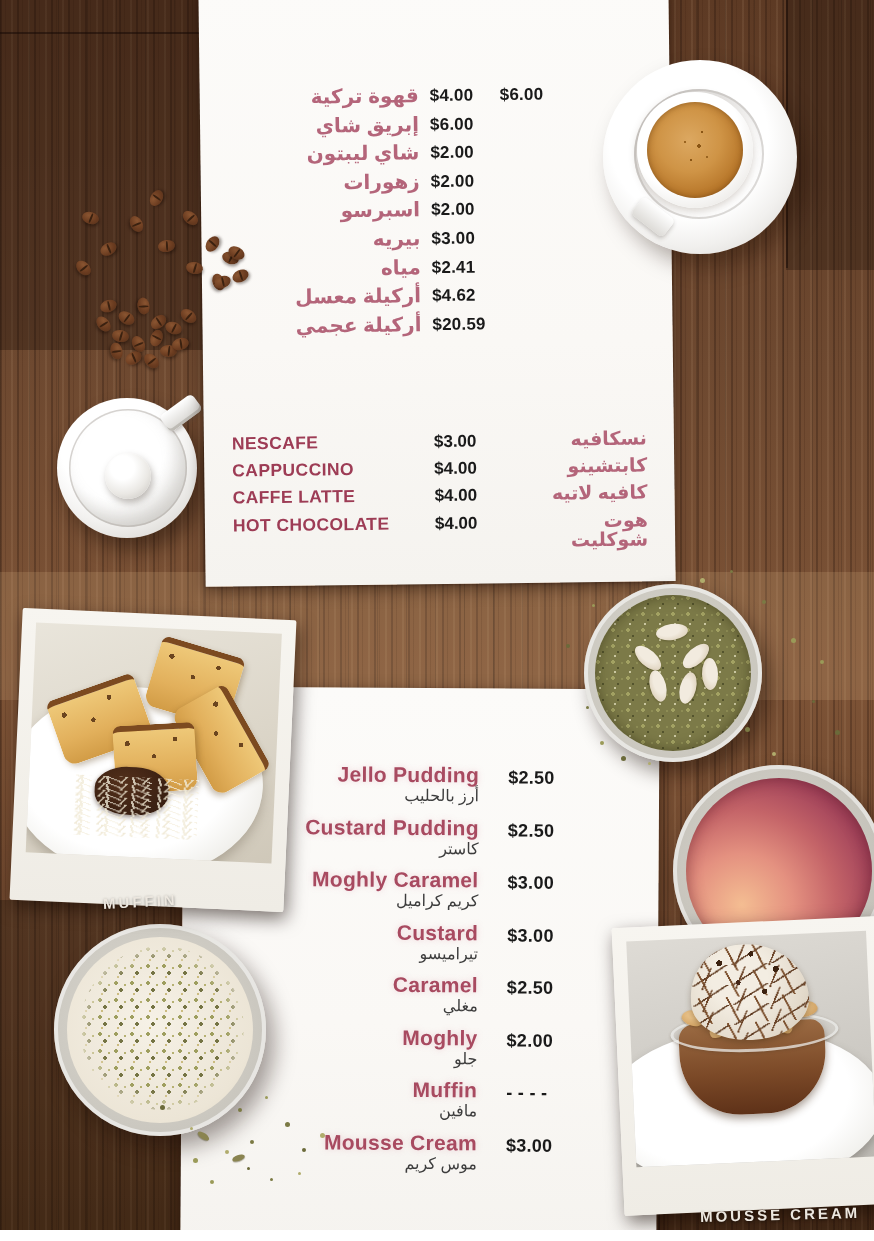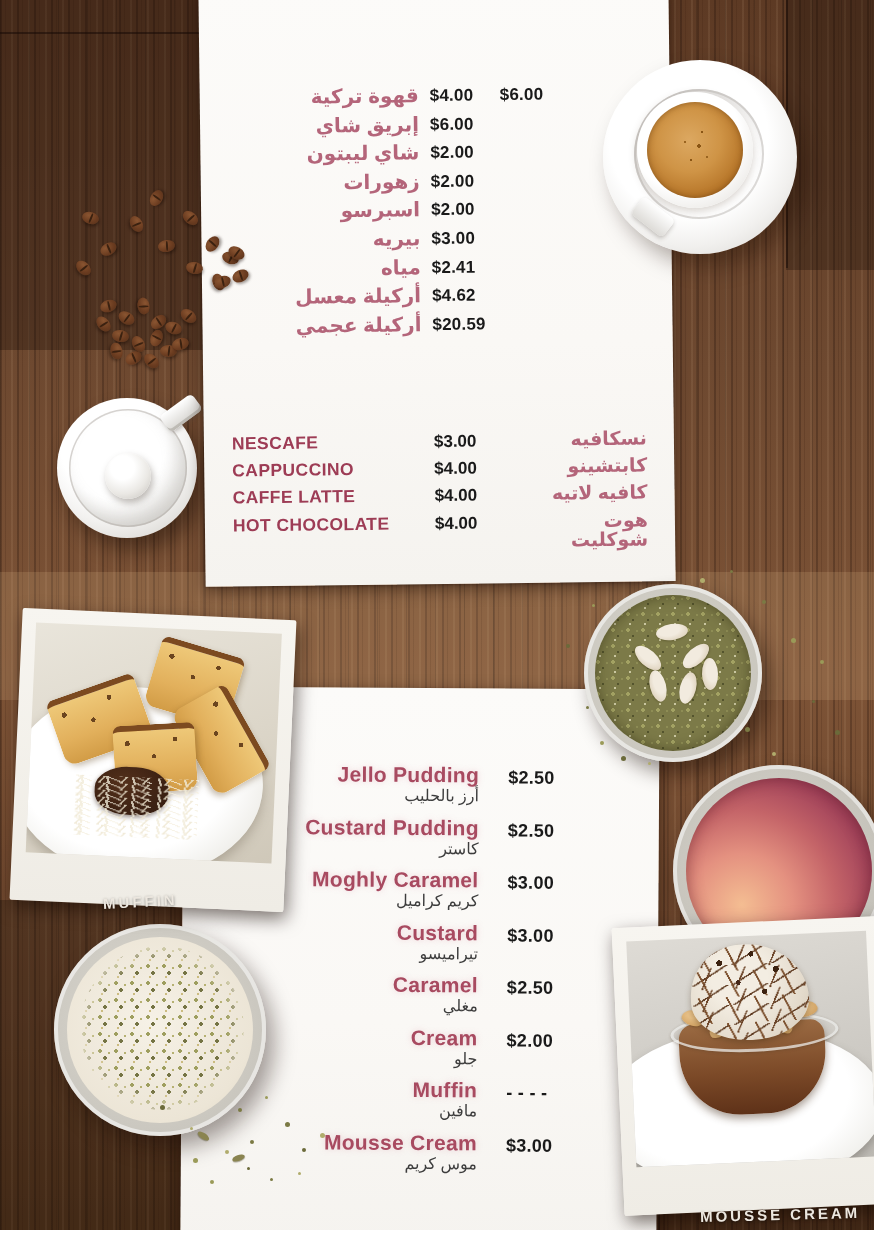--- a/index.html
+++ b/index.html
@@ -308,21 +308,21 @@
         </div>
       <div class="dessert-row">
           <span class="names"><span class="en">Custard</span><span class="ar" dir="rtl">تيراميسو</span></span>
           <span class="p">$3.00</span>
         </div>
       <div class="dessert-row">
           <span class="names"><span class="en">Caramel</span><span class="ar" dir="rtl">مغلي</span></span>
           <span class="p">$2.50</span>
         </div>
       <div class="dessert-row">
-          <span class="names"><span class="en">Cream</span><span class="ar" dir="rtl">جلو</span></span>
+          <span class="names"><span class="en">Moghly</span><span class="ar" dir="rtl">جلو</span></span>
           <span class="p">$2.00</span>
         </div>
       <div class="dessert-row">
           <span class="names"><span class="en">Muffin</span><span class="ar" dir="rtl">مافين</span></span>
           <span class="p">- - - -</span>
         </div>
       <div class="dessert-row">
           <span class="names"><span class="en">Mousse Cream</span><span class="ar" dir="rtl">موس كريم</span></span>
           <span class="p">$3.00</span>
         </div>

